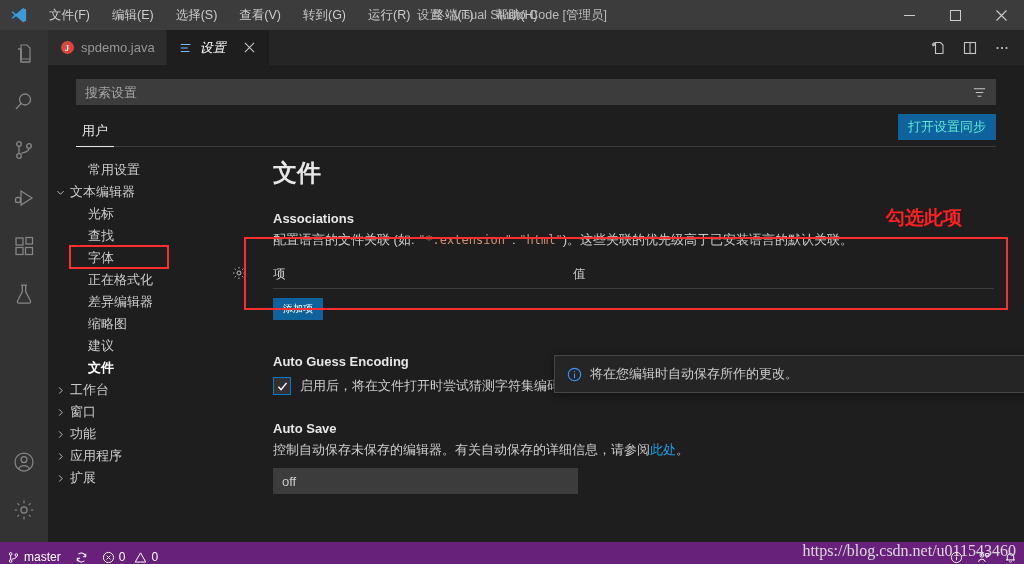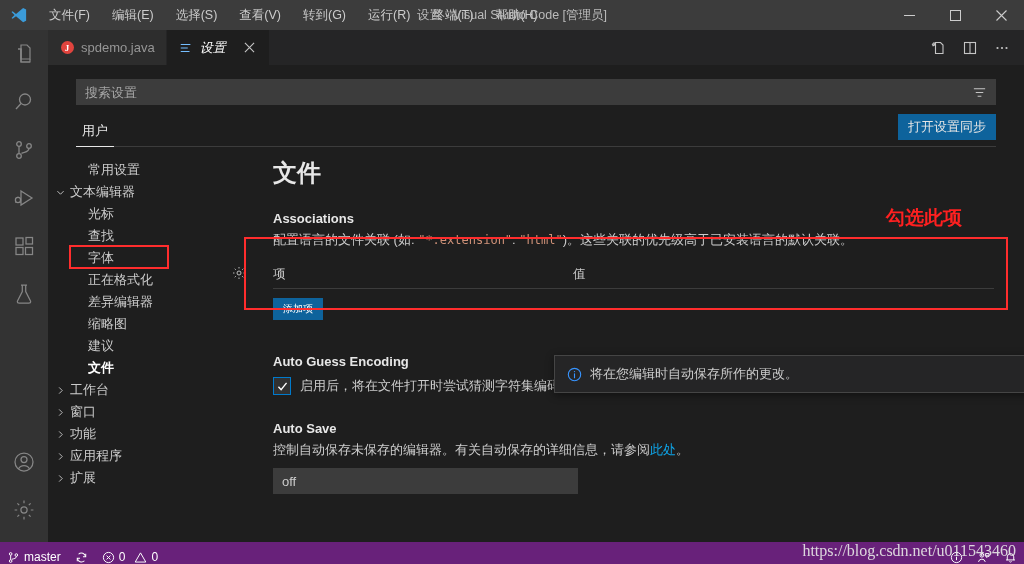--- a/index.html
+++ b/index.html
@@ -87,21 +87,21 @@
   .tabs-row {
     margin:12px 28px 0 28px; display:flex; align-items:flex-end;
     border-bottom:1px solid #3c3c3c; height:30px; position:relative;
   }
   .stab {
     padding:0 6px 6px 6px; font-size:13px; color:#e7e7e7;
     border-bottom:1px solid #e7e7e7; margin-bottom:-1px;
   }
   .sync-btn {
     position:absolute; right:0; bottom:6px;
-    background:#0e639c; color:#e5e5e5; font-size:13px;
+    background:#0e639c; color:#5eead4; font-size:13px;
     padding:4px 10px; border:none; cursor:pointer; font-family:inherit;
   }
 
   .content-row { flex:1 1 auto; display:flex; min-height:0; overflow:hidden; }
 
   
   .toc { width:215px; flex:0 0 215px; padding:12px 0 0 0; font-size:13px; overflow:hidden; }
   .toc-item {
     display:flex; align-items:center; height:22px; padding-left:22px; color:#cccccc;
     white-space:nowrap; position:relative;

